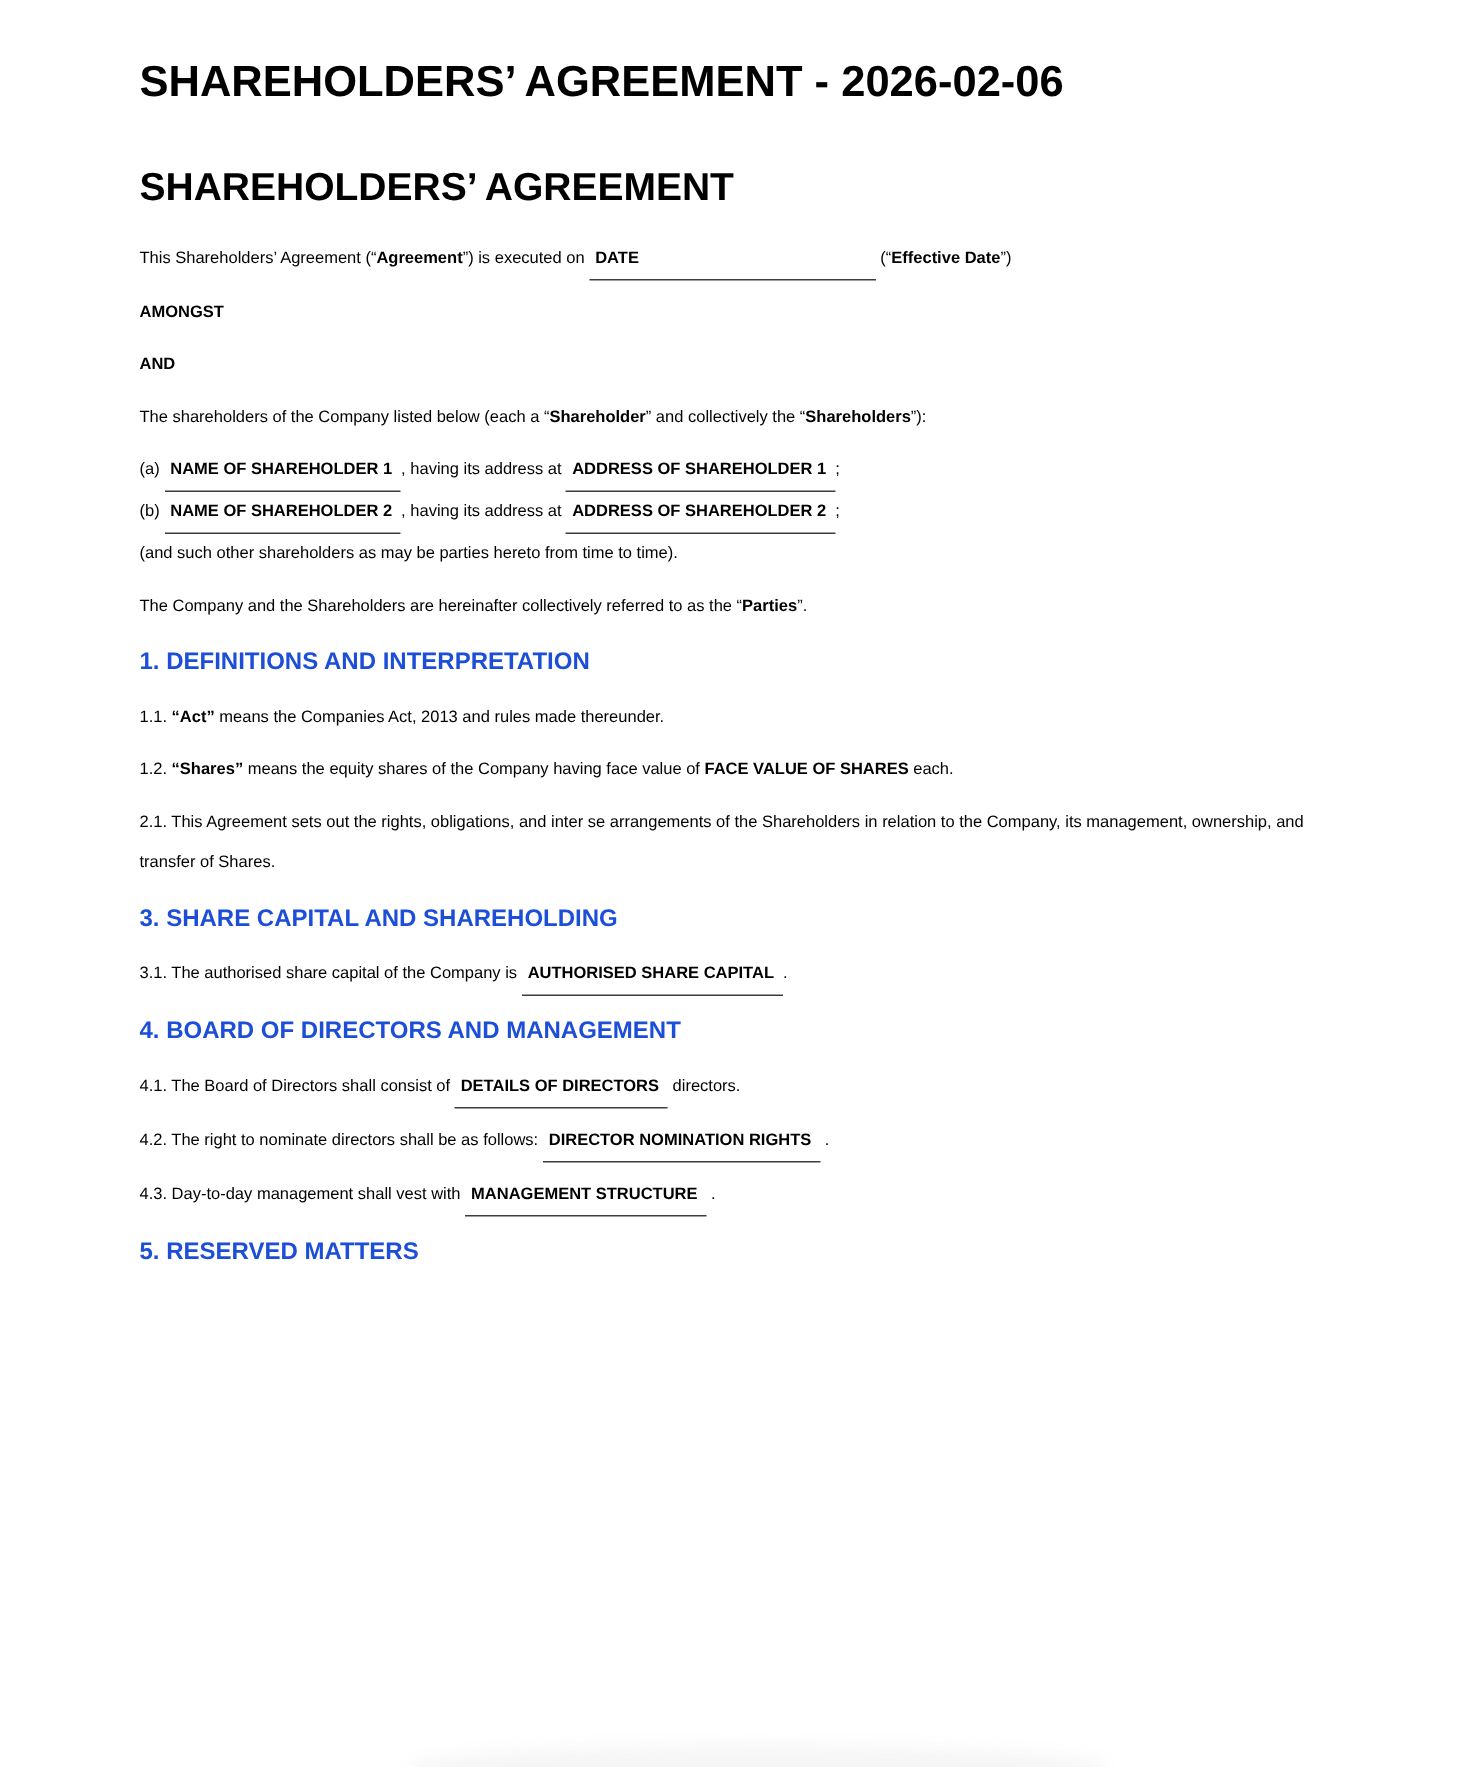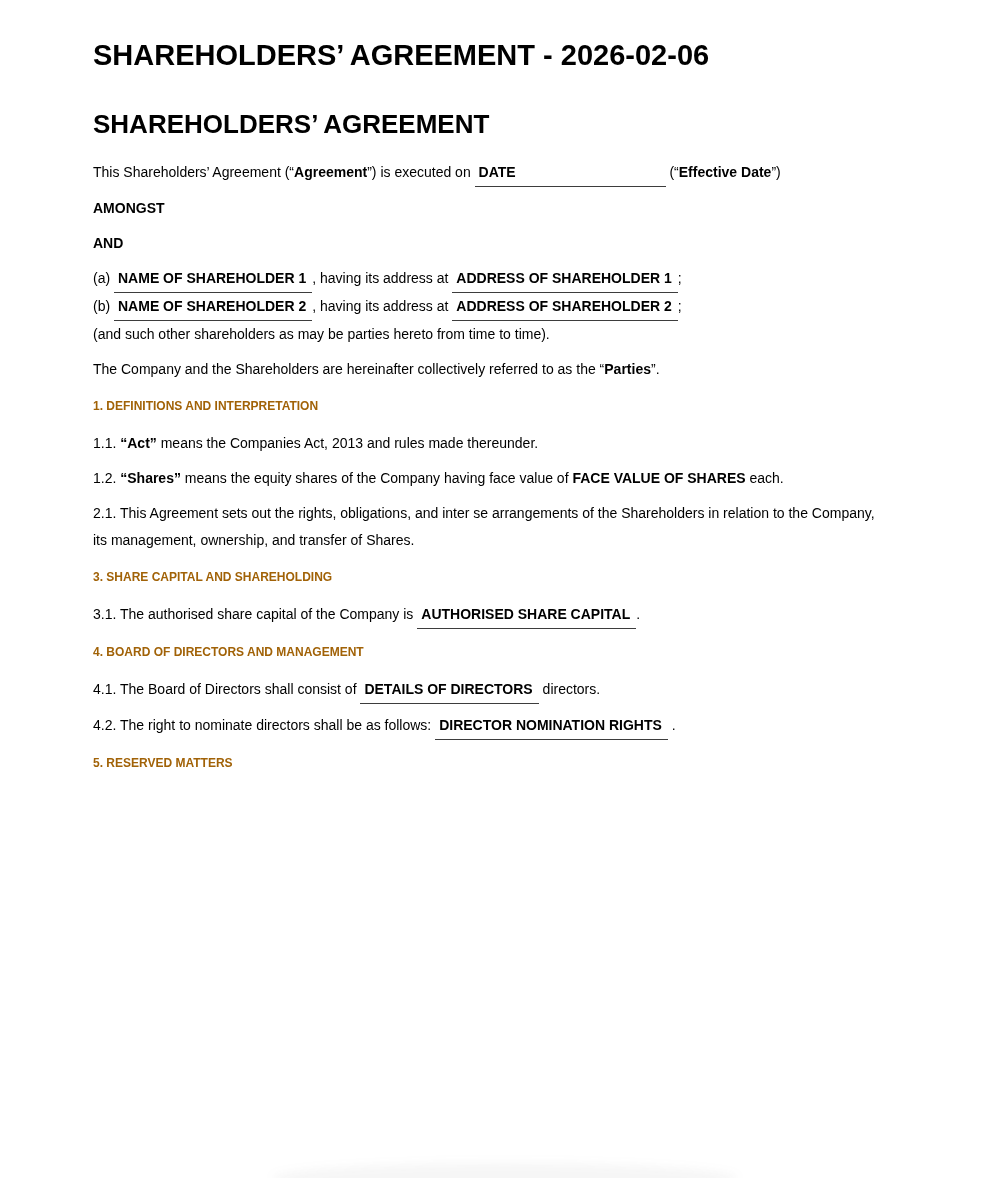--- a/index.html
+++ b/index.html
@@ -17,26 +17,26 @@
   h1.doc-title {
     font-size:29px; line-height:35px; font-weight:bold;
     margin:0 0 36px 0; text-align:left; color:#000;
   }
   .doc-heading {
     font-size:26px; line-height:30px; font-weight:bold;
     text-align:left; margin:0 0 20px 0; color:#000;
   }
 
   p.paragraph {
-    font-size:14px; line-height:27px;
+    font-size:11px; line-height:27px;
     margin:0 0 8px 0; color:#000;
   }
   h2.heading {
-    font-size:12px; line-height:27px; font-weight:bold;
-    margin:10px 0 10px 0; color:#a16207;
+    font-size:16px; line-height:27px; font-weight:bold;
+    margin:10px 0 10px 0; color:#1d4ed8;
   }
   .b { font-weight:bold; }
   .blank {
     display:inline-block;
     box-sizing:border-box;
     font-weight:bold;
     line-height:25px;
     padding:0 6px 1px 4px;
     border-bottom:1.5px solid #3d3d3d;
     white-space:nowrap;
@@ -54,28 +54,30 @@
 <body>
 
 <div class="page">
   <div class="content">
     <h1 class="doc-title">SHAREHOLDERS’ AGREEMENT - 2026-02-06</h1>
     <div class="doc-heading">SHAREHOLDERS’ AGREEMENT</div>
     <div>
         <p class="paragraph"><span>This Shareholders’ Agreement (“</span><span class="b">Agreement</span><span>”) is executed on </span><span class="blank b" style="min-width: 191px;">DATE</span><span> (“</span><span class="b">Effective Date</span><span>”)</span></p>
         <p class="paragraph"><span class="b">AMONGST</span></p>
         <p class="paragraph"><span class="b">AND</span></p>
+        <p class="paragraph"><span>The shareholders of the Company listed below (each a “</span><span class="b">Shareholder</span><span>” and collectively the “</span><span class="b">Shareholders</span><span>”):</span></p>
         <p class="paragraph"><span>(a) </span><span class="blank b">NAME OF SHAREHOLDER 1</span><span>, having its address at </span><span class="blank b">ADDRESS OF SHAREHOLDER 1</span><span>;</span><br><span>(b) </span><span class="blank b">NAME OF SHAREHOLDER 2</span><span>, having its address at </span><span class="blank b">ADDRESS OF SHAREHOLDER 2</span><span>;</span><br><span>(and such other shareholders as may be parties hereto from time to time).</span></p>
         <p class="paragraph"><span>The Company and the Shareholders are hereinafter collectively referred to as the “</span><span class="b">Parties</span><span>”.</span></p>
         <h2 class="heading"><span class="b">1. DEFINITIONS AND INTERPRETATION</span></h2>
         <p class="paragraph"><span>1.1. </span><span class="b">“Act”</span><span> means the Companies Act, 2013 and rules made thereunder.</span></p>
         <p class="paragraph"><span>1.2. </span><span class="b">“Shares”</span><span> means the equity shares of the Company having face value of </span><span class="b">FACE VALUE OF SHARES</span><span> each.</span></p>
         <p class="paragraph"><span>2.1. This Agreement sets out the rights, obligations, and inter se arrangements of the Shareholders in relation to the Company, its management, ownership, and transfer of Shares.</span></p>
         <h2 class="heading"><span class="b">3. SHARE CAPITAL AND SHAREHOLDING</span></h2>
         <p class="paragraph"><span>3.1. The authorised share capital of the Company is </span><span class="blank b">AUTHORISED SHARE CAPITAL</span><span>.</span></p>
         <h2 class="heading"><span class="b">4. BOARD OF DIRECTORS AND MANAGEMENT</span></h2>
         <p class="paragraph"><span>4.1. The Board of Directors shall consist of </span><span class="blank b">DETAILS OF DIRECTORS</span><span> directors.</span></p>
         <p class="paragraph"><span>4.2. The right to nominate directors shall be as follows: </span><span class="blank b">DIRECTOR NOMINATION RIGHTS</span><span> .</span></p>
+        <p class="paragraph"><span>4.3. Day-to-day management shall vest with </span><span class="blank b">MANAGEMENT STRUCTURE</span><span> .</span></p>
         <h2 class="heading"><span class="b">5. RESERVED MATTERS</span></h2>
       </div>
   </div>
   <div class="bottom-shadow"></div>
 </div>
 
 </body></html>

